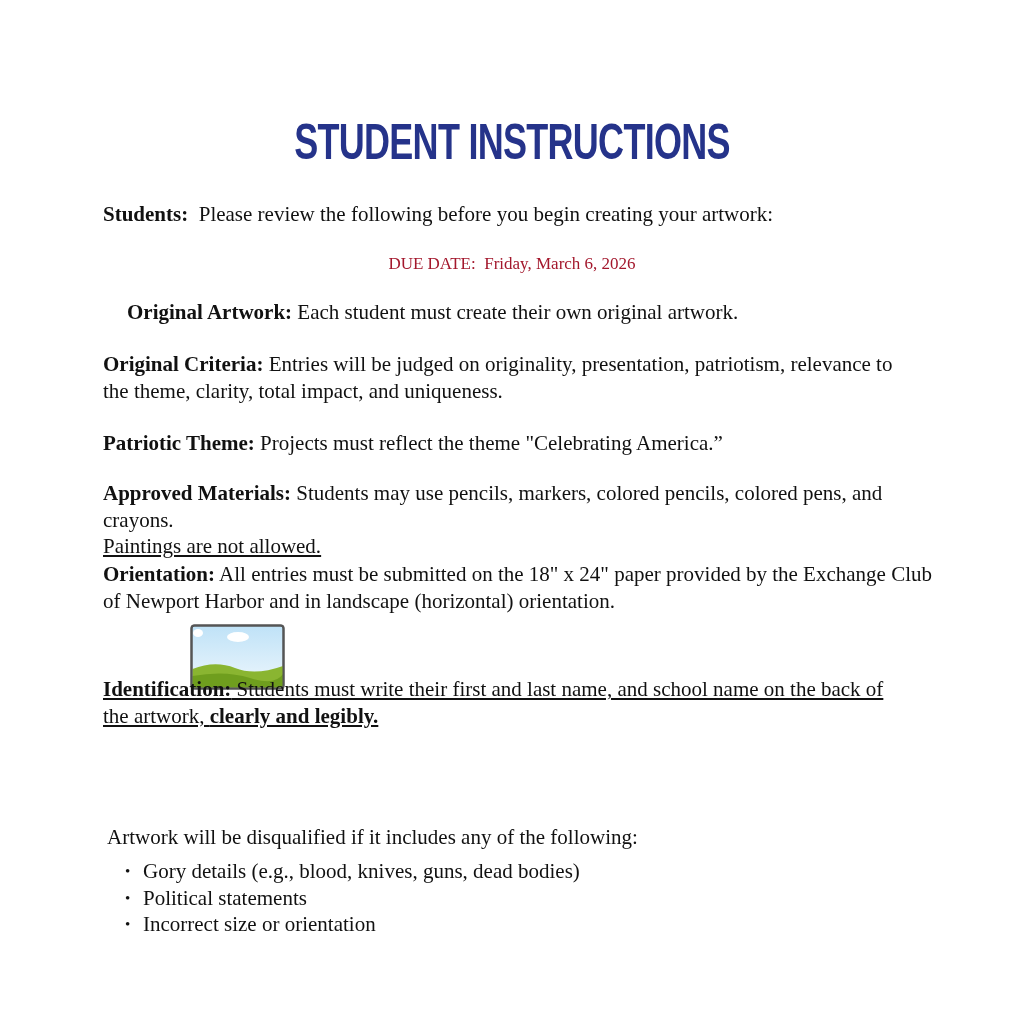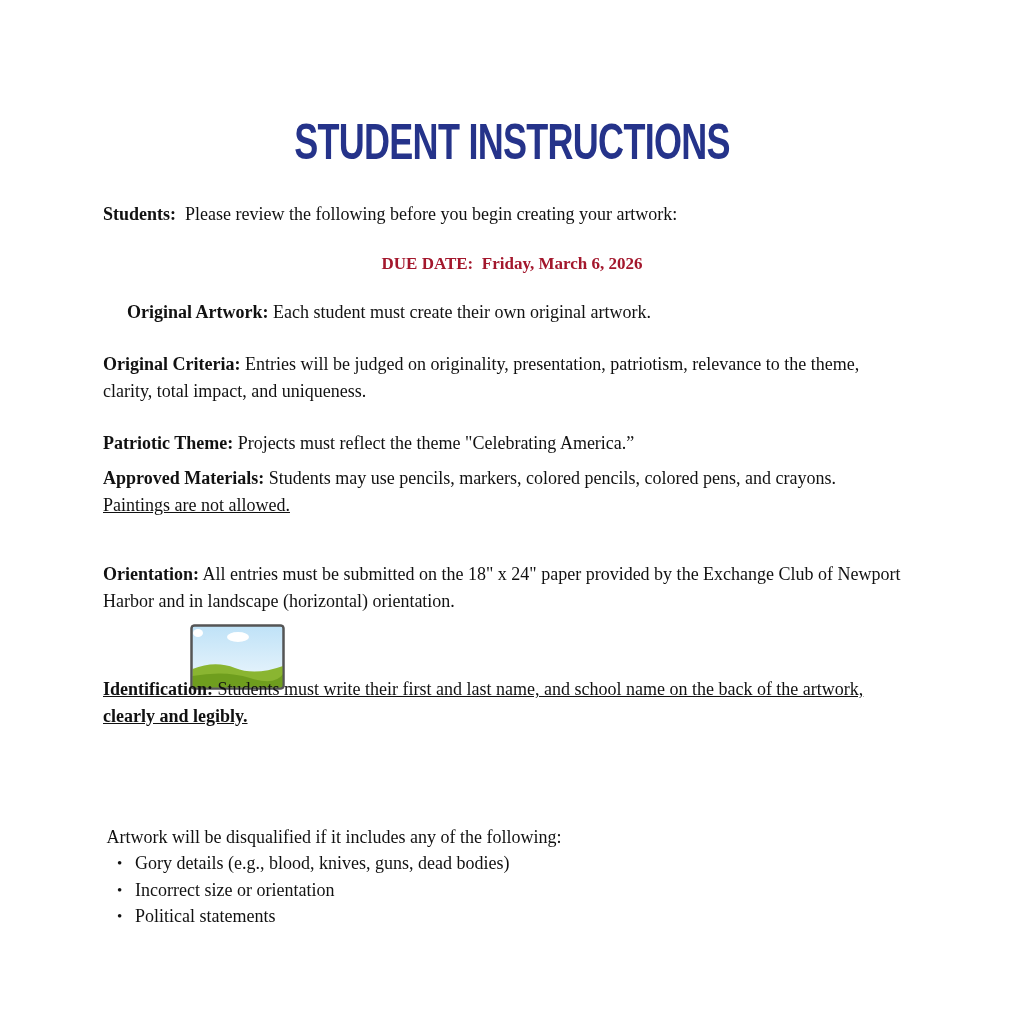--- a/index.html
+++ b/index.html
@@ -2,46 +2,46 @@
 <html><head>
 <meta charset="utf-8">
 <style>
   html, body { margin: 0; padding: 0; background: #ffffff; }
   body { width: 1024px; height: 1024px; position: relative; overflow: hidden;
          font-family: "Liberation Serif", "DejaVu Serif", serif; color: #111111; }
   .title { position: absolute; left: 0; width: 1024px; top: 112px; text-align: center;
            font-family: "Liberation Sans", "DejaVu Sans", sans-serif; font-weight: bold;
            font-size: 50px; color: #25338a; letter-spacing: -1px;
            transform: scaleX(0.72); transform-origin: 512px 0; line-height: 60px; }
-  .p { position: absolute; left: 103px; width: 830px; font-size: 18px; line-height: 26.5px; }
+  .p { position: absolute; left: 103px; width: 830px; font-size: 21px; line-height: 26.5px; }
   .p b { font-weight: bold; }
   .due { position: absolute; left: 0; width: 1024px; text-align: center; top: 254px;
-         font-size: 17px; font-weight: bold; color: #a3172c; }
+         font-size: 17px; font-weight: normal; color: #a3172c; }
   .u { text-decoration: underline; }
   .img { position: absolute; left: 190px; top: 624px; width: 95px; height: 66px; }
-  ul { margin: 0; padding: 0 0 0 32px; list-style: none; }
+  ul { margin: 8px; padding: 0 0 0 32px; list-style: none; }
   ul li { position: relative; line-height: 26.5px; }
   ul li::before { content: "\2022"; position: absolute; left: -18px; font-size: 15px; }
 </style>
 </head>
 <body>
 
 <div class="title">STUDENT INSTRUCTIONS</div>
 
 <div class="p" style="top:201px;"><b>Students:</b><span style="white-space:pre">  Please review the following before you begin creating your artwork:</span></div>
 
 <div class="due" style="white-space:pre">DUE DATE:  Friday, March 6, 2026</div>
 
 <div class="p" style="top:299px;margin-left:24px;"><b>Original Artwork:</b><span> Each student must create their own original artwork.</span></div>
 
 <div class="p" style="top:351px; width:800px;"><b>Original Criteria:</b><span> Entries will be judged on originality, presentation, patriotism, relevance to the theme, clarity, total impact, and uniqueness.</span></div>
 
 <div class="p" style="top:430px;"><b>Patriotic Theme:</b><span> Projects must reflect the theme "Celebrating America.”</span></div>
 
-<div class="p" style="top:465px;"><b>Approved Materials:</b><span> Students may use pencils, markers, colored pencils, colored pens, and crayons.</span><br><span class="u">Paintings are not allowed.</span></div>
+<div class="p" style="top:480px;"><b>Approved Materials:</b><span> Students may use pencils, markers, colored pencils, colored pens, and crayons.</span><br><span class="u">Paintings are not allowed.</span></div>
 
 <div class="p" style="top:561px;"><b>Orientation:</b><span> All entries must be submitted on the 18" x 24" paper provided by the Exchange Club of Newport Harbor and in landscape (horizontal) orientation.</span></div>
 
 <div class="img">
   <svg width="95" height="66" viewBox="0 0 95 66">
     <defs>
       <linearGradient id="sky" x1="0" y1="0" x2="0" y2="1">
         <stop offset="0" stop-color="#bfe2f7"></stop>
           <stop offset="1" stop-color="#eef7fd"></stop>
       </linearGradient>
@@ -55,16 +55,16 @@
   </svg>
 </div>
 
 <div class="p" style="top:676px; width:800px;text-decoration:underline;"><b>Identification:</b><span> Students must write their first and last name, and school name on the back of the artwork, </span><b>clearly and legibly.</b></div>
 
 <div class="p" style="top:797px;">
   <br>
   <span style="white-space:pre"> Artwork will be disqualified if it includes any of the following:</span>
   <ul>
     <li>Gory details (e.g., blood, knives, guns, dead bodies)</li>
+    <li>Political statements</li>
     <li>Incorrect size or orientation</li>
-    <li>Political statements</li>
   </ul>
 </div>
 
 </body></html>

